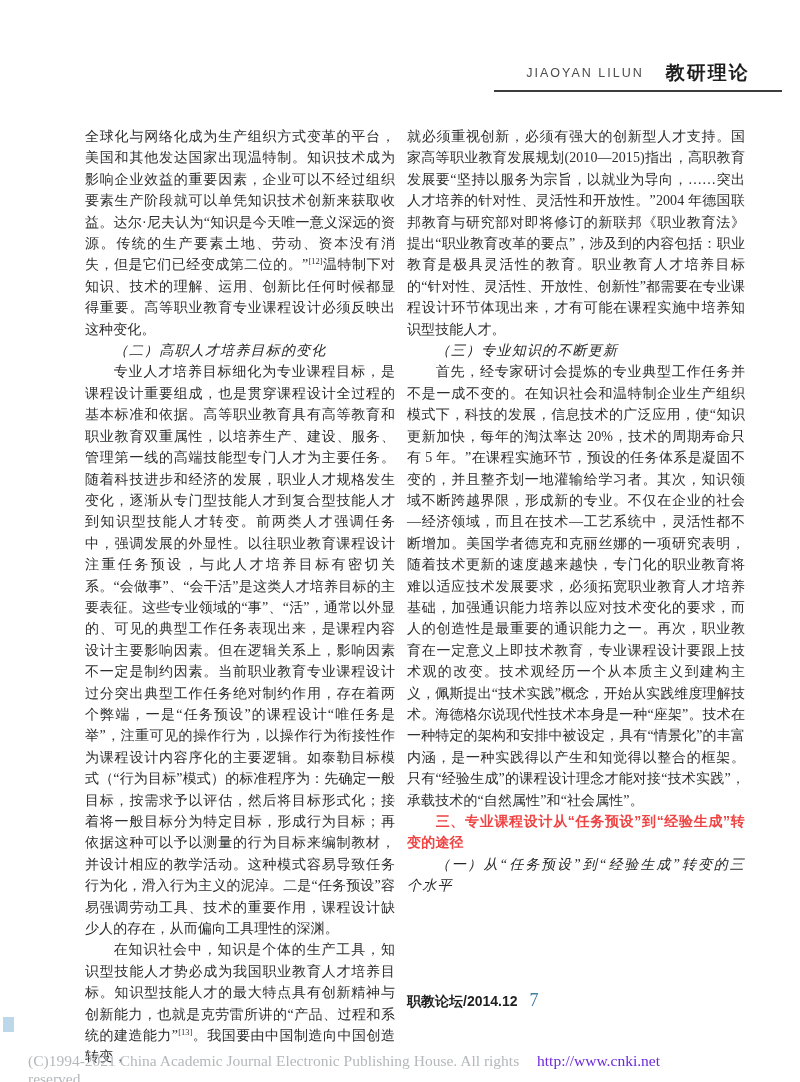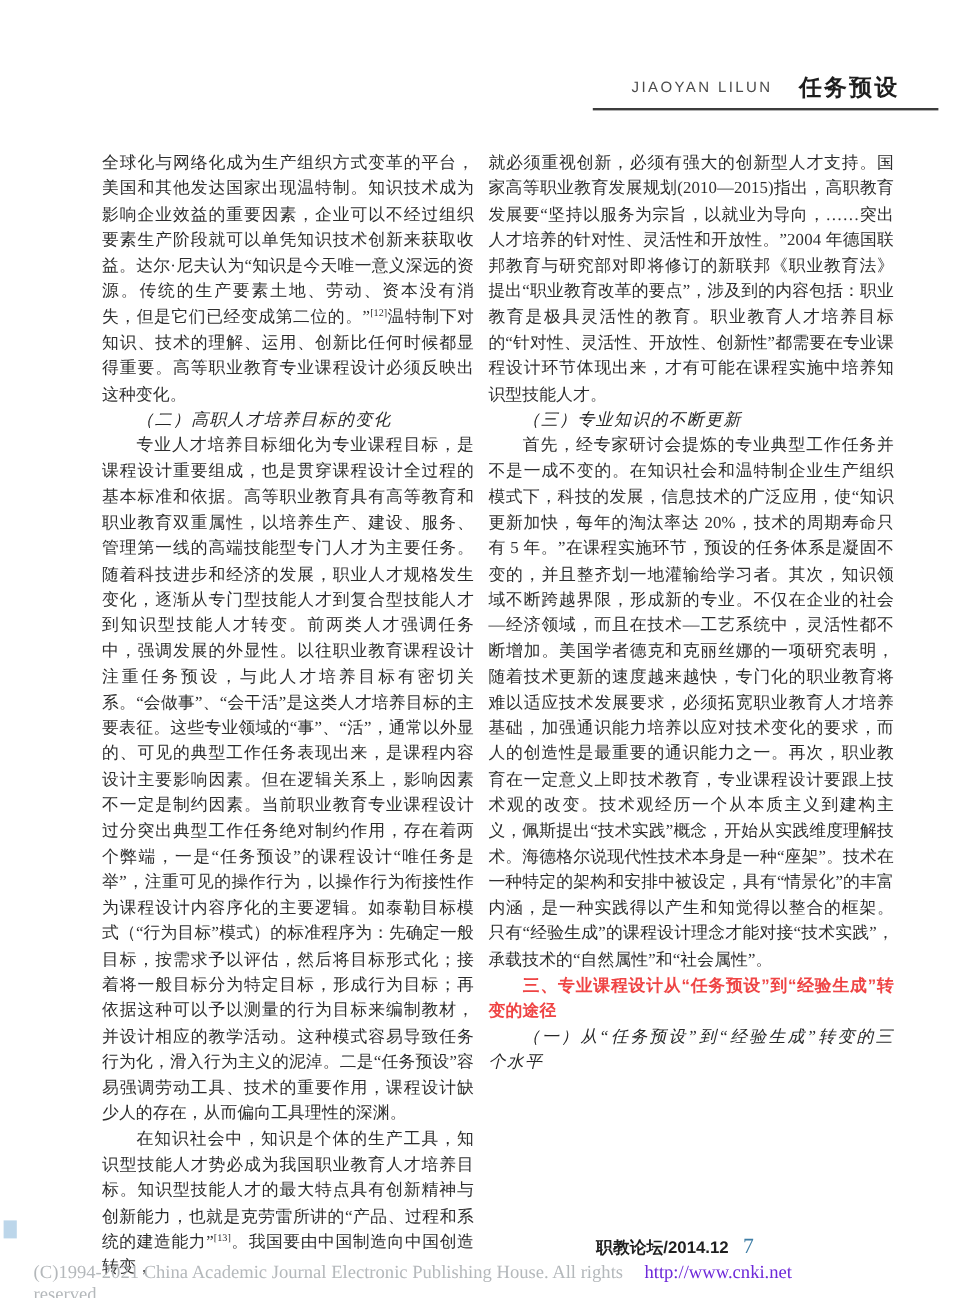--- a/index.html
+++ b/index.html
@@ -44,21 +44,21 @@
     font-style:italic;text-indent:2.05em;letter-spacing:1.2px;color:#262626;font-family:Liberation Serif, serif;
   }
   p.h-bold{
     font-family:"Liberation Sans","DejaVu Sans",sans-serif;
     font-weight:bold;text-indent:2.05em;color:#ef4444;letter-spacing:0.2px;
   }
   sup.cite{font-size:8.5px;line-height:0;vertical-align:5px;letter-spacing:0;}
   
   .journal-footer{
     position:absolute;top:990px;left:407px;width:311px;
-    text-align:center;white-space:nowrap;margin-top:38px;
+    text-align:left;white-space:nowrap;
   }
   .journal-name{
     font-family:"Liberation Sans","DejaVu Sans",sans-serif;
     font-weight:bold;font-size:14px;color:#1f1f1f;
   }
   .page-number{
     font-size:18px;color:#3f7ea6;margin-left:12px;
     font-family:"Liberation Serif",serif;
   }
   
@@ -75,21 +75,21 @@
     position:absolute;left:3px;top:1017px;width:11px;height:15px;
     background:#bcd6ea;
   }
 </style>
 </head>
 <body>
 
 <div class="page">
 
   <div class="page-header">
-    <span class="header-pinyin">JIAOYAN  LILUN</span><span class="header-cjk">任务预设</span>
+    <span class="header-pinyin">JIAOYAN  LILUN</span><span class="header-cjk">教研理论</span>
   </div>
   <div class="header-rule"></div>
 
   <div class="col col-left" id="col-left">
       <p class="para">全球化与网络化成为生产组织方式变革的平台，美国和其他发达国家出现温特制。知识技术成为影响企业效益的重要因素，企业可以不经过组织要素生产阶段就可以单凭知识技术创新来获取收益。达尔·尼夫认为“知识是今天唯一意义深远的资源。传统的生产要素土地、劳动、资本没有消失，但是它们已经变成第二位的。”<sup class="cite">[12]</sup>温特制下对知识、技术的理解、运用、创新比任何时候都显得重要。高等职业教育专业课程设计必须反映出这种变化。</p>
       <p class="h-italic">（二）高职人才培养目标的变化</p>
       <p class="para indent">专业人才培养目标细化为专业课程目标，是课程设计重要组成，也是贯穿课程设计全过程的基本标准和依据。高等职业教育具有高等教育和职业教育双重属性，以培养生产、建设、服务、管理第一线的高端技能型专门人才为主要任务。随着科技进步和经济的发展，职业人才规格发生变化，逐渐从专门型技能人才到复合型技能人才到知识型技能人才转变。前两类人才强调任务中，强调发展的外显性。以往职业教育课程设计注重任务预设，与此人才培养目标有密切关系。“会做事”、“会干活”是这类人才培养目标的主要表征。这些专业领域的“事”、“活”，通常以外显的、可见的典型工作任务表现出来，是课程内容设计主要影响因素。但在逻辑关系上，影响因素不一定是制约因素。当前职业教育专业课程设计过分突出典型工作任务绝对制约作用，存在着两个弊端，一是“任务预设”的课程设计“唯任务是举”，注重可见的操作行为，以操作行为衔接性作为课程设计内容序化的主要逻辑。如泰勒目标模式（“行为目标”模式）的标准程序为：先确定一般目标，按需求予以评估，然后将目标形式化；接着将一般目标分为特定目标，形成行为目标；再依据这种可以予以测量的行为目标来编制教材，并设计相应的教学活动。这种模式容易导致任务行为化，滑入行为主义的泥淖。二是“任务预设”容易强调劳动工具、技术的重要作用，课程设计缺少人的存在，从而偏向工具理性的深渊。</p>
       <p class="para indent">在知识社会中，知识是个体的生产工具，知识型技能人才势必成为我国职业教育人才培养目标。知识型技能人才的最大特点具有创新精神与创新能力，也就是克劳雷所讲的“产品、过程和系统的建造能力”<sup class="cite">[13]</sup>。我国要由中国制造向中国创造转变，</p>
     </div>
   <div class="col col-right" id="col-right">

